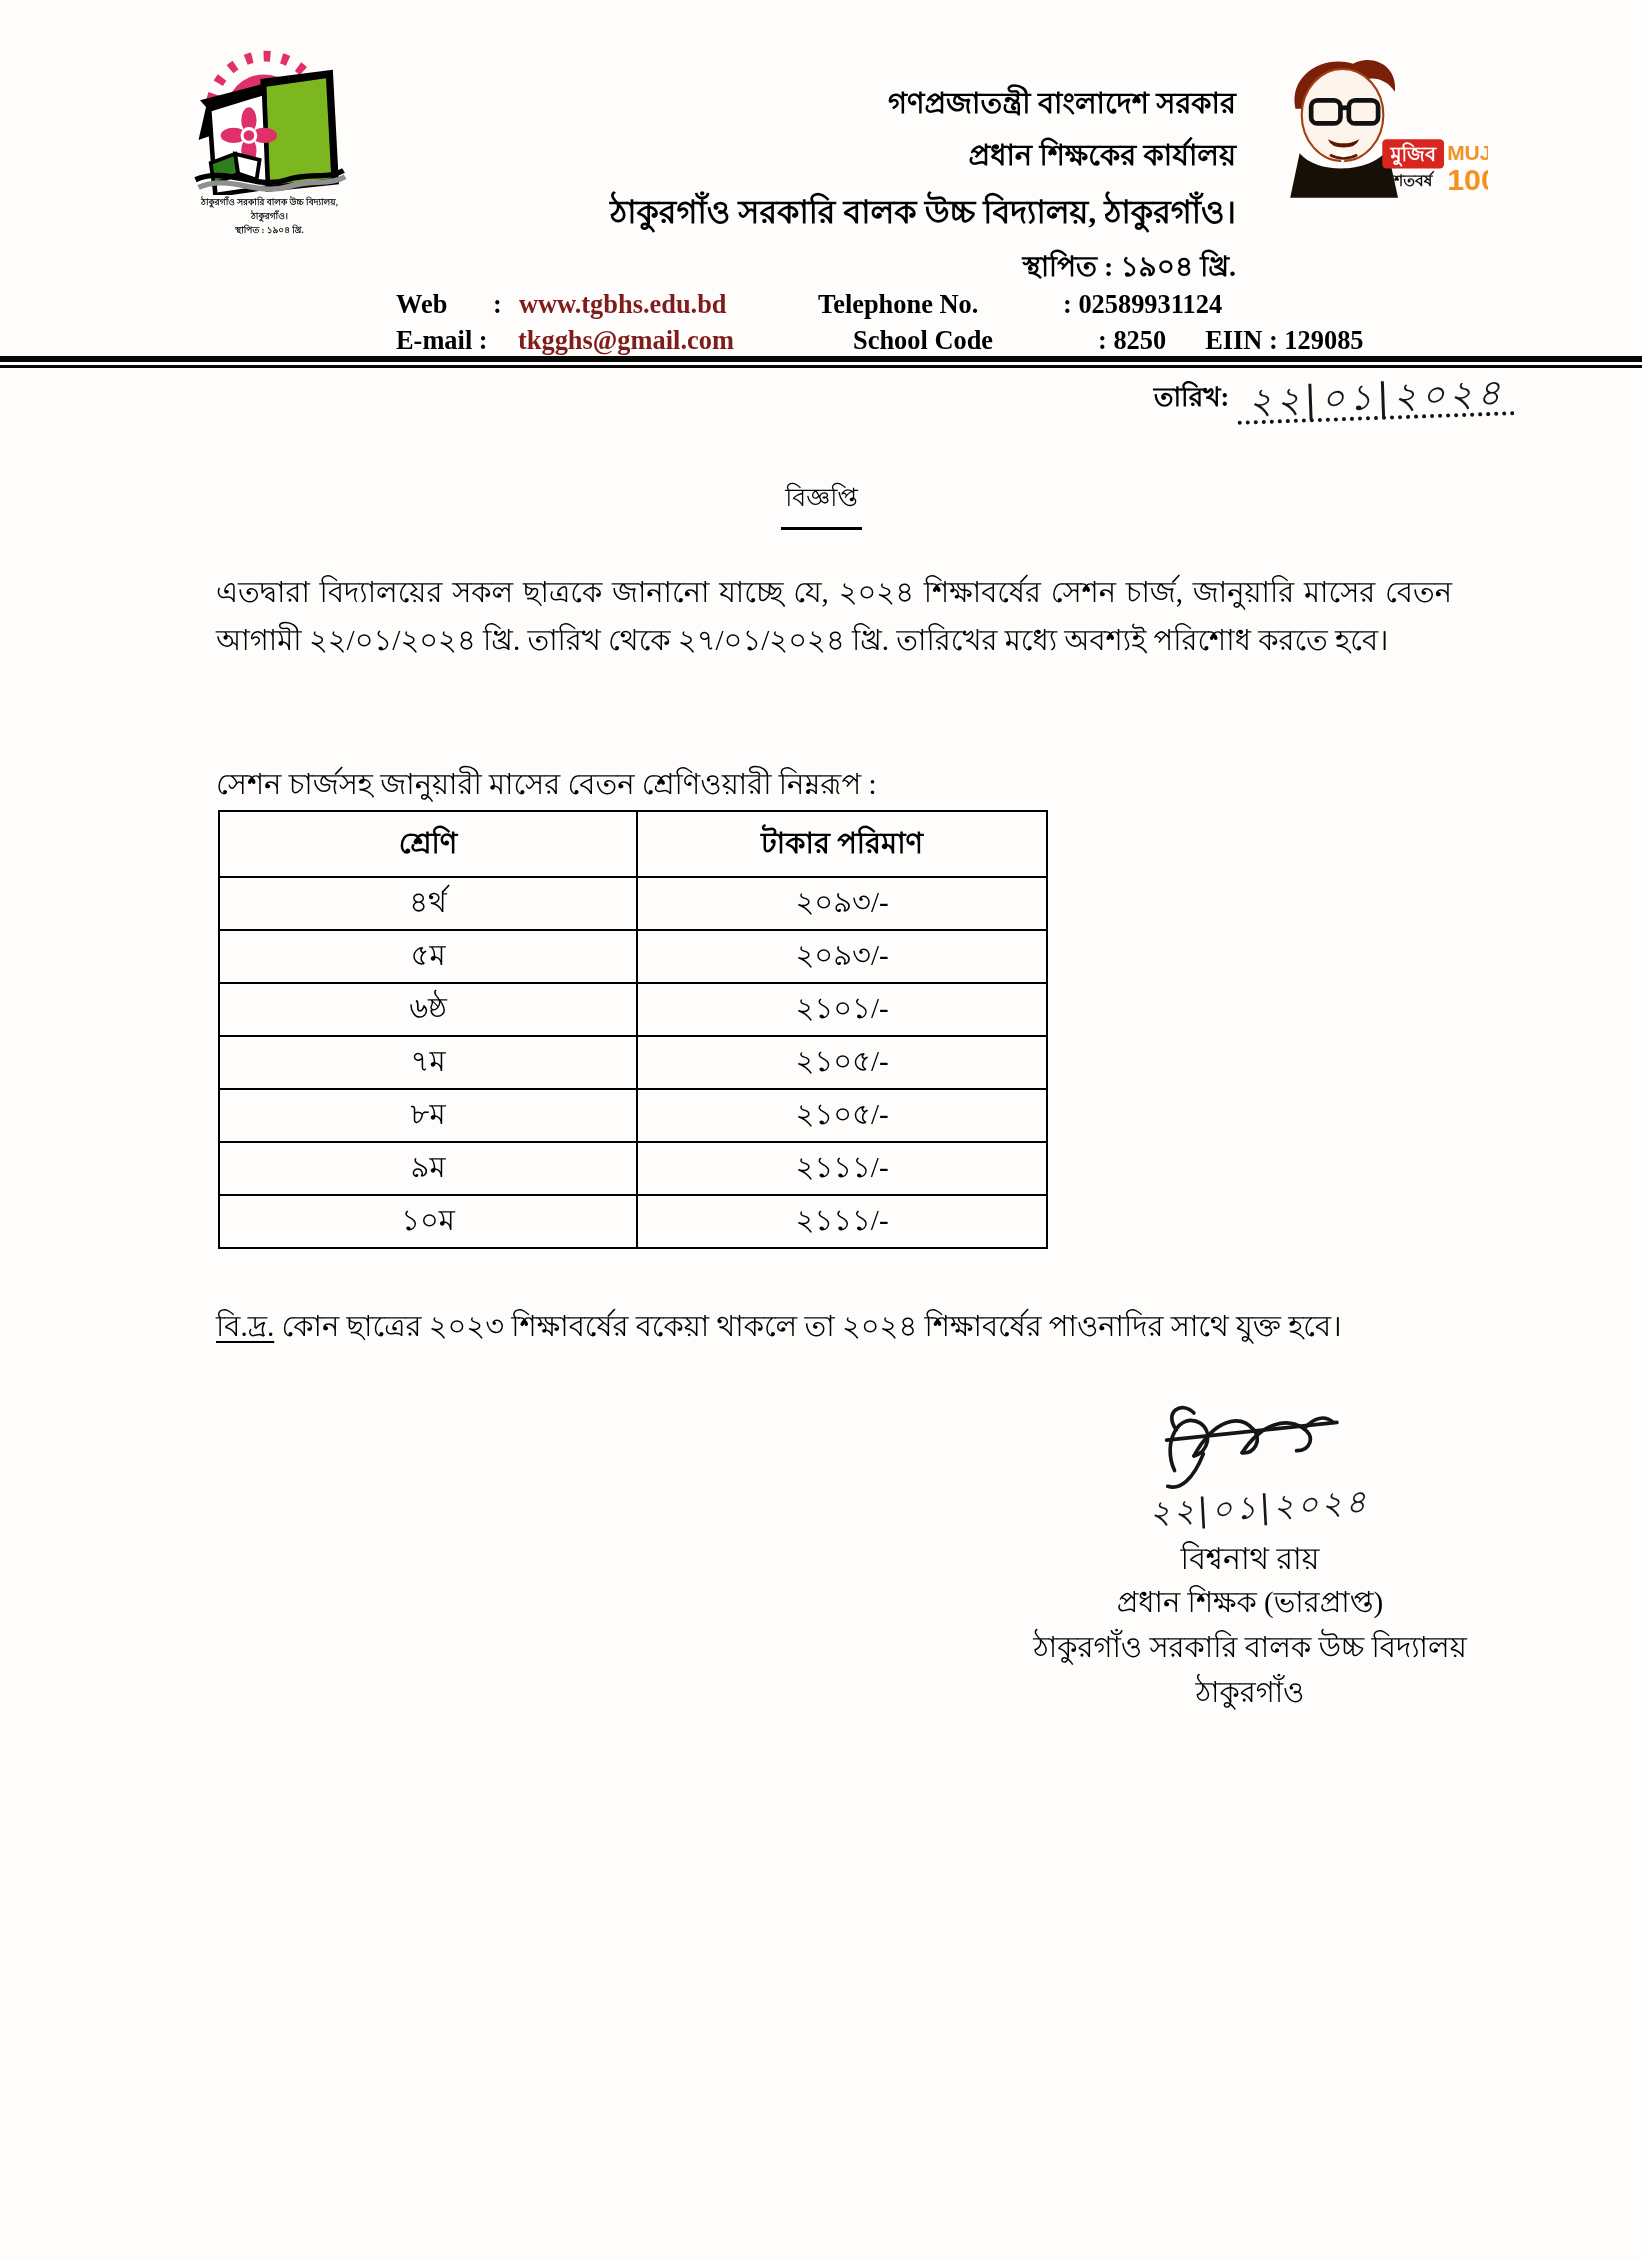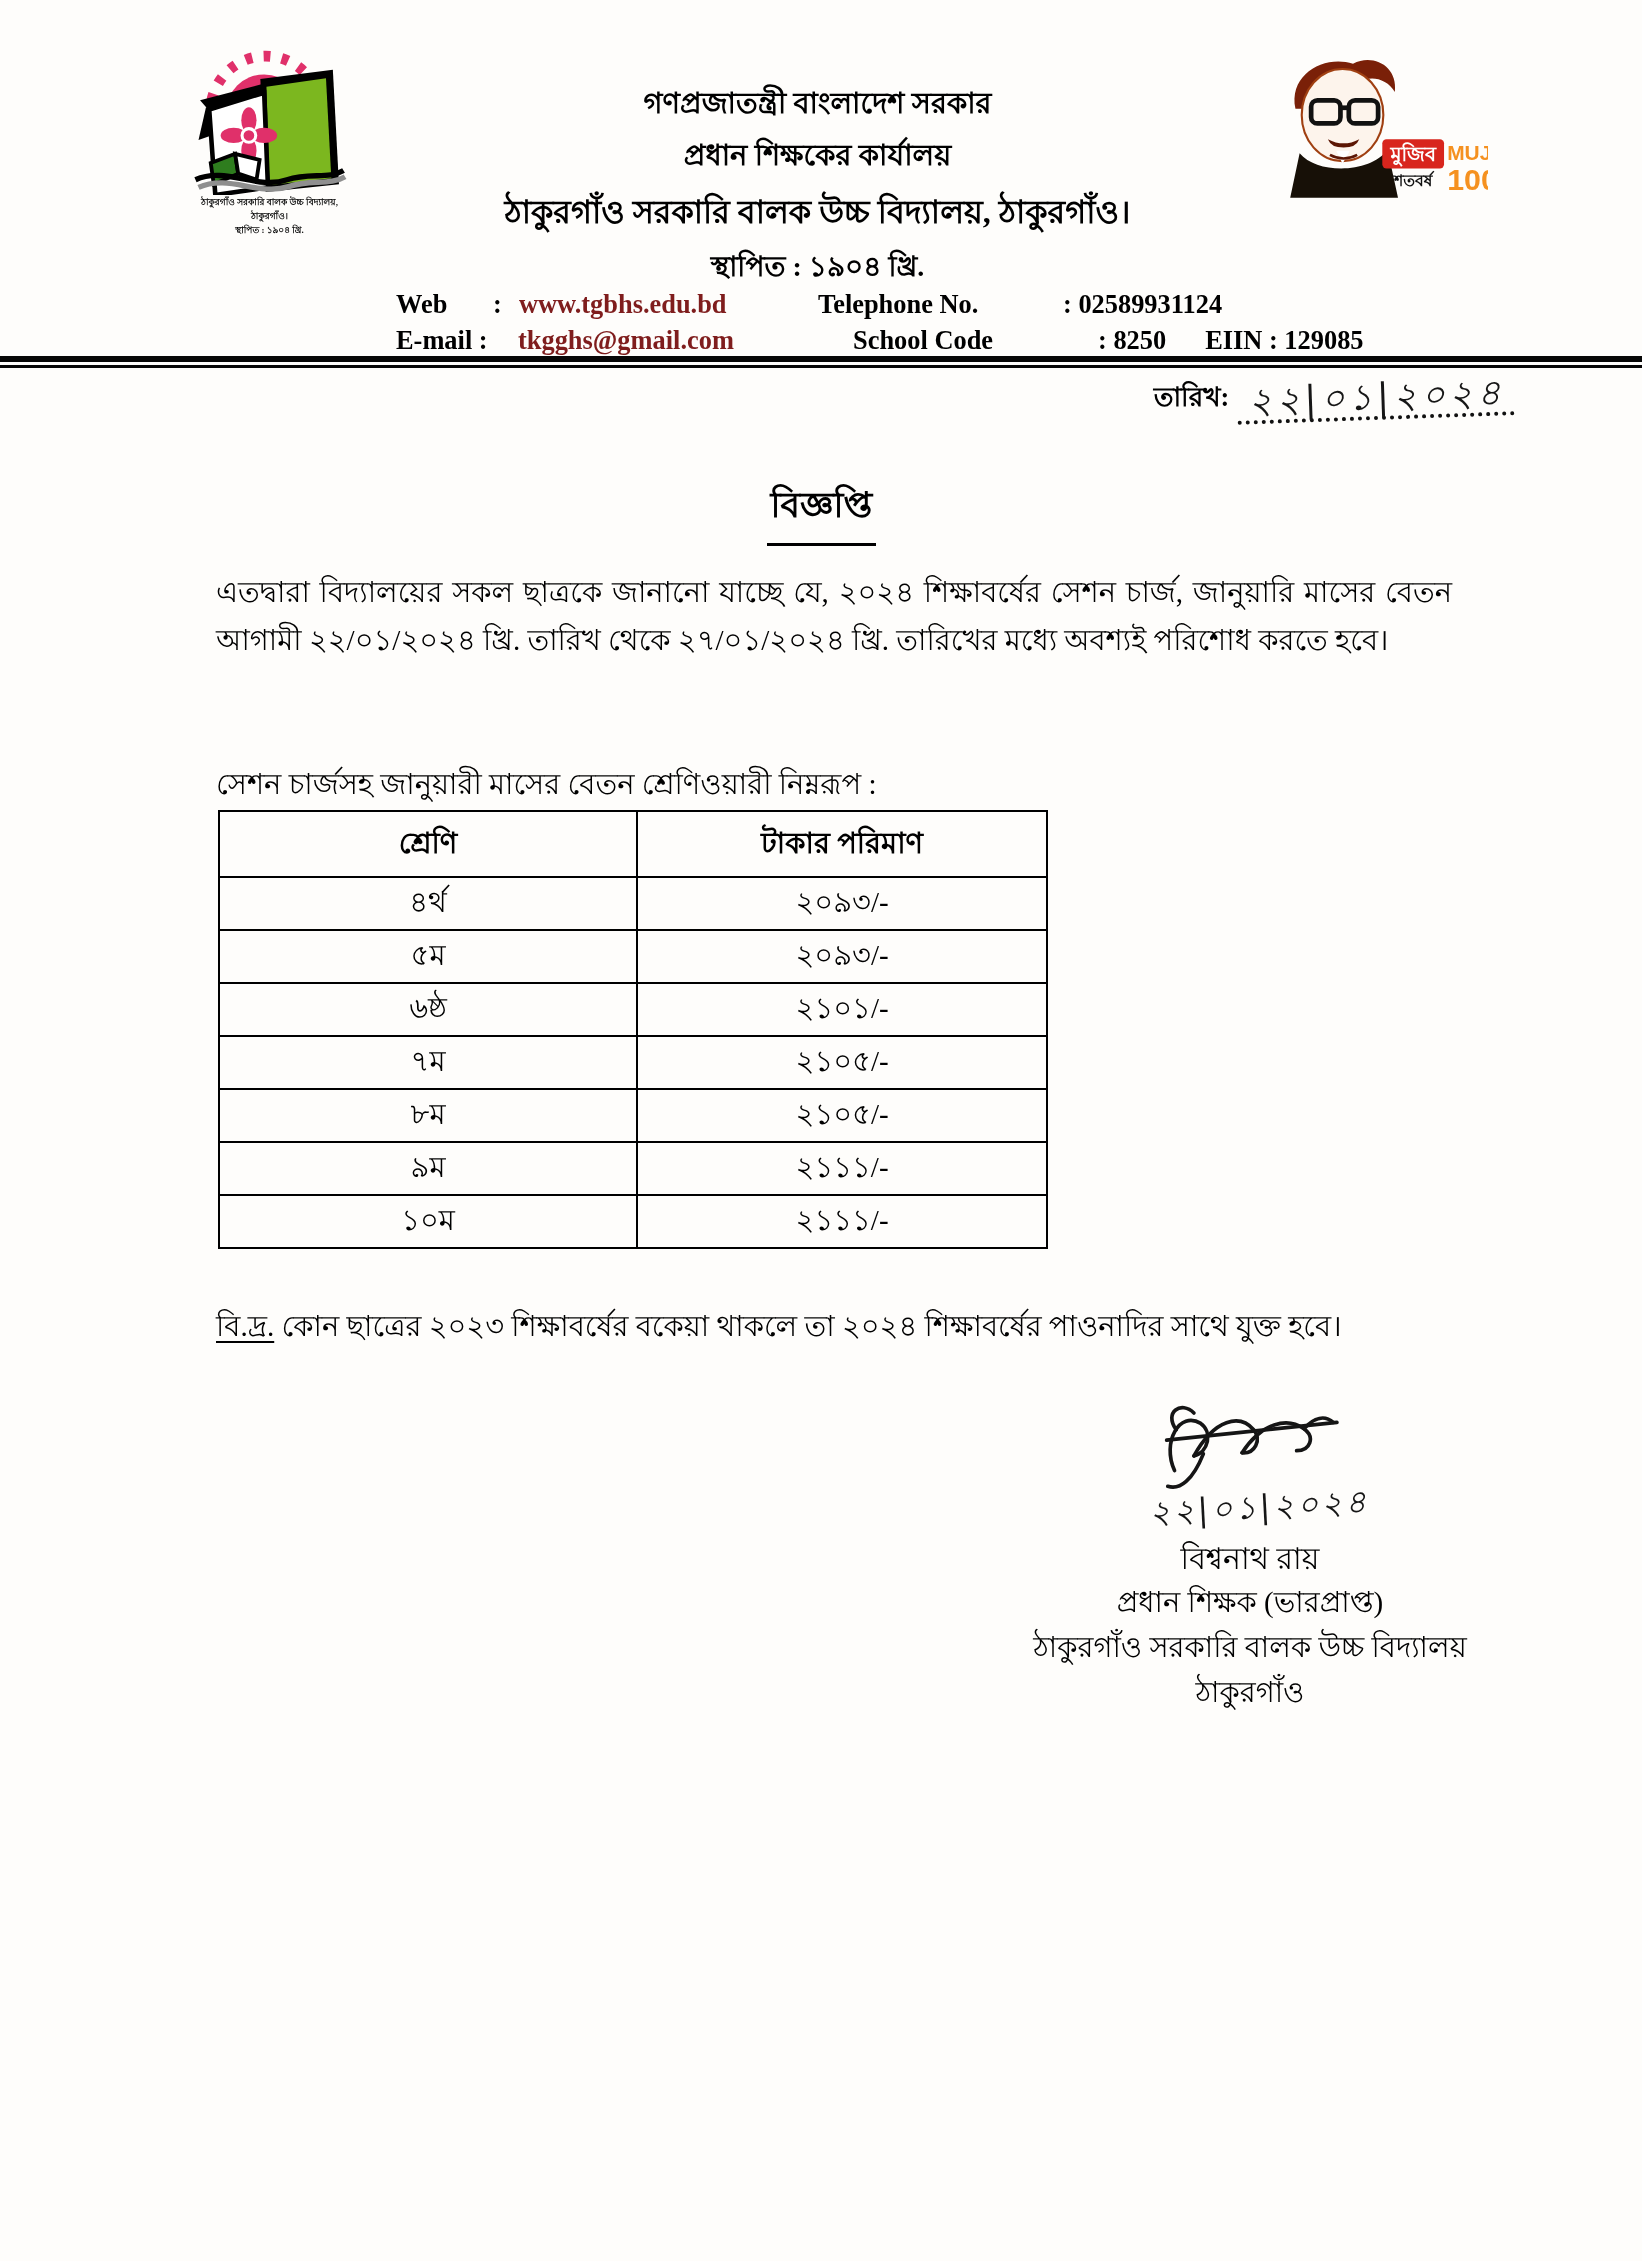--- a/index.html
+++ b/index.html
@@ -4,21 +4,21 @@
 <style>
   html,body{margin:0;padding:0;background:#e9e9e9;}
   .page{
     position:relative;width:1643px;height:2261px;background:#fefdfb;
     font-family:"Liberation Serif","DejaVu Serif",serif;color:#000;overflow:hidden;
   }
   
   .school-logo{position:absolute;left:186px;top:50px;width:167px;text-align:center;}
   .school-logo svg{width:161px;height:145px;display:block;margin:0 auto;}
   .logo-caption{font-size:9px;font-weight:bold;line-height:14px;color:#111;}
-  .header-center{position:absolute;left:399px;top:79px;width:837px;text-align:center;font-weight:bold;}
+  .header-center{position:absolute;left:399px;top:79px;width:837px;text-align:right;font-weight:bold;}
   .h-line1{font-size:29px;line-height:49px;}
   .h-line2{font-size:29px;line-height:55px;}
   .h-line3{font-size:32px;line-height:59px;}
   .h-line4{font-size:28px;line-height:50px;}
   .mujib-logo{position:absolute;left:1263px;top:37px;width:225px;text-align:center;}
   .mujib-logo svg{width:225px;height:175px;display:block;}
   
   .contact{position:absolute;left:361px;top:286px;width:1134px;font-weight:bold;font-size:26.4px;margin-left:35px;}
   .contact-row{display:flex;line-height:36px;}
   .c-left{width:422px;display:flex;}
@@ -34,21 +34,21 @@
   .rule-thick{height:5.8px;background:#070707;}
   .rule-thin{height:3.2px;background:#070707;margin-top:3.2px;}
   
   .date-line{position:absolute;top:375px;right:129px;display:flex;align-items:flex-end;}
   .date-lbl{font-size:26.4px;font-weight:bold;line-height:45px;}
   .hand{font-family:"DejaVu Sans",sans-serif;font-style:italic;color:#161616;}
   .date-value{font-size:36px;letter-spacing:4.5px;line-height:37px;padding:0 9px 1.3px 11.6px;
     border-bottom:4.5px dotted #111;transform:rotate(-2deg);margin-left:7.7px;}
   
   .notice-title-wrap{position:absolute;top:478px;left:0;width:1643px;text-align:center;}
-  .notice-title{display:inline-block;font-size:35px;font-weight:bold;border-bottom:3.2px solid #000;padding:0 3.9px 6.4px 3.9px;}
+  .notice-title{display:inline-block;font-size:25px;font-weight:normal;border-bottom:3.2px solid #000;padding:0 3.9px 6.4px 3.9px;}
   .body-par{position:absolute;top:568px;left:216px;width:1236px;font-size:29px;line-height:48px;text-align:justify;}
   .table-intro{position:absolute;top:761px;left:216px;font-size:29px;}
   
   .fee-table{position:absolute;top:810px;left:218px;width:830px;border-collapse:collapse;border-radius:27px;}
   .fee-table th,.fee-table td{border:2.6px solid #000;text-align:center;font-size:29px;font-weight:bold;}
   .fee-table th{height:62px;}
   .fee-table td{height:48px;font-weight:normal;}
   .fee-table col.c1{width:50.5%;}
   
   .note{position:absolute;top:1301px;left:216px;width:1240px;font-size:29px;line-height:50px;text-align:justify;}

